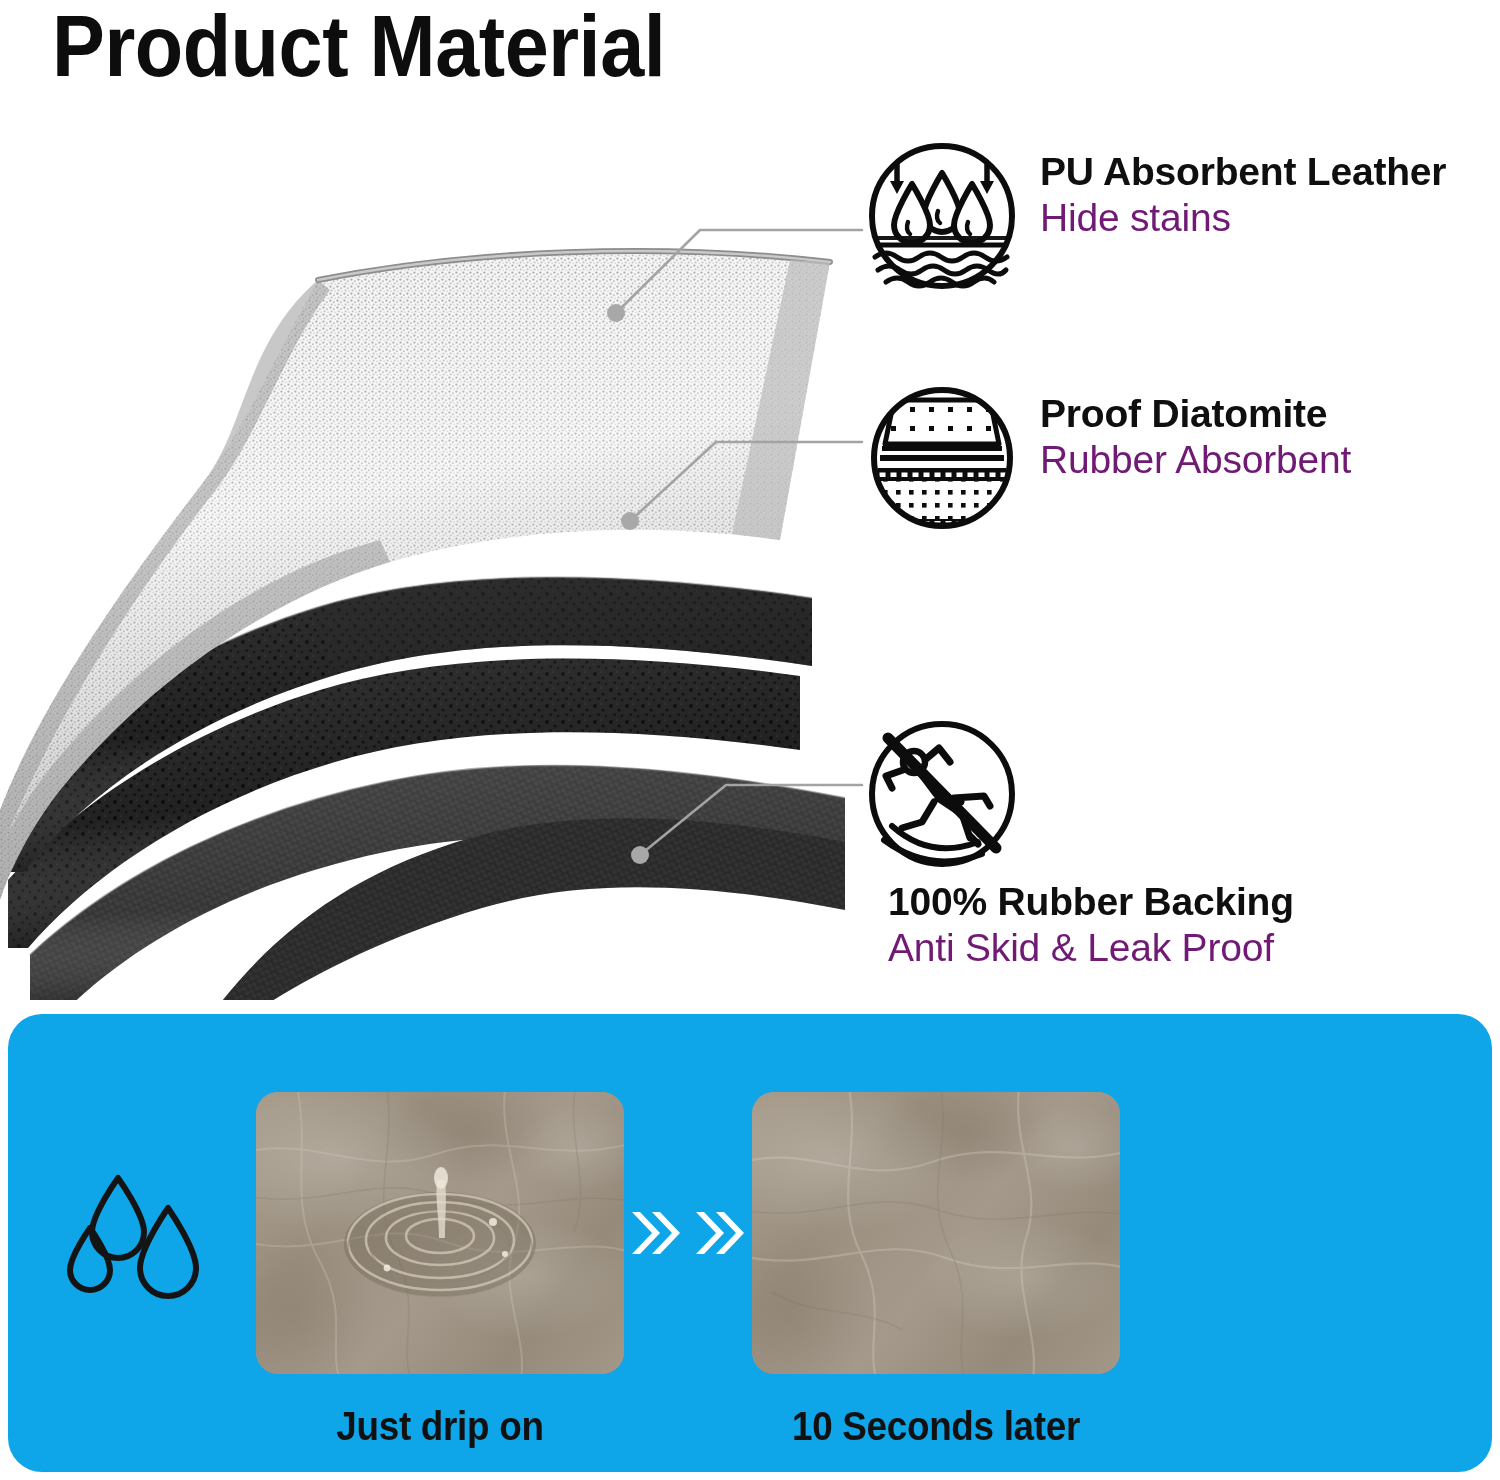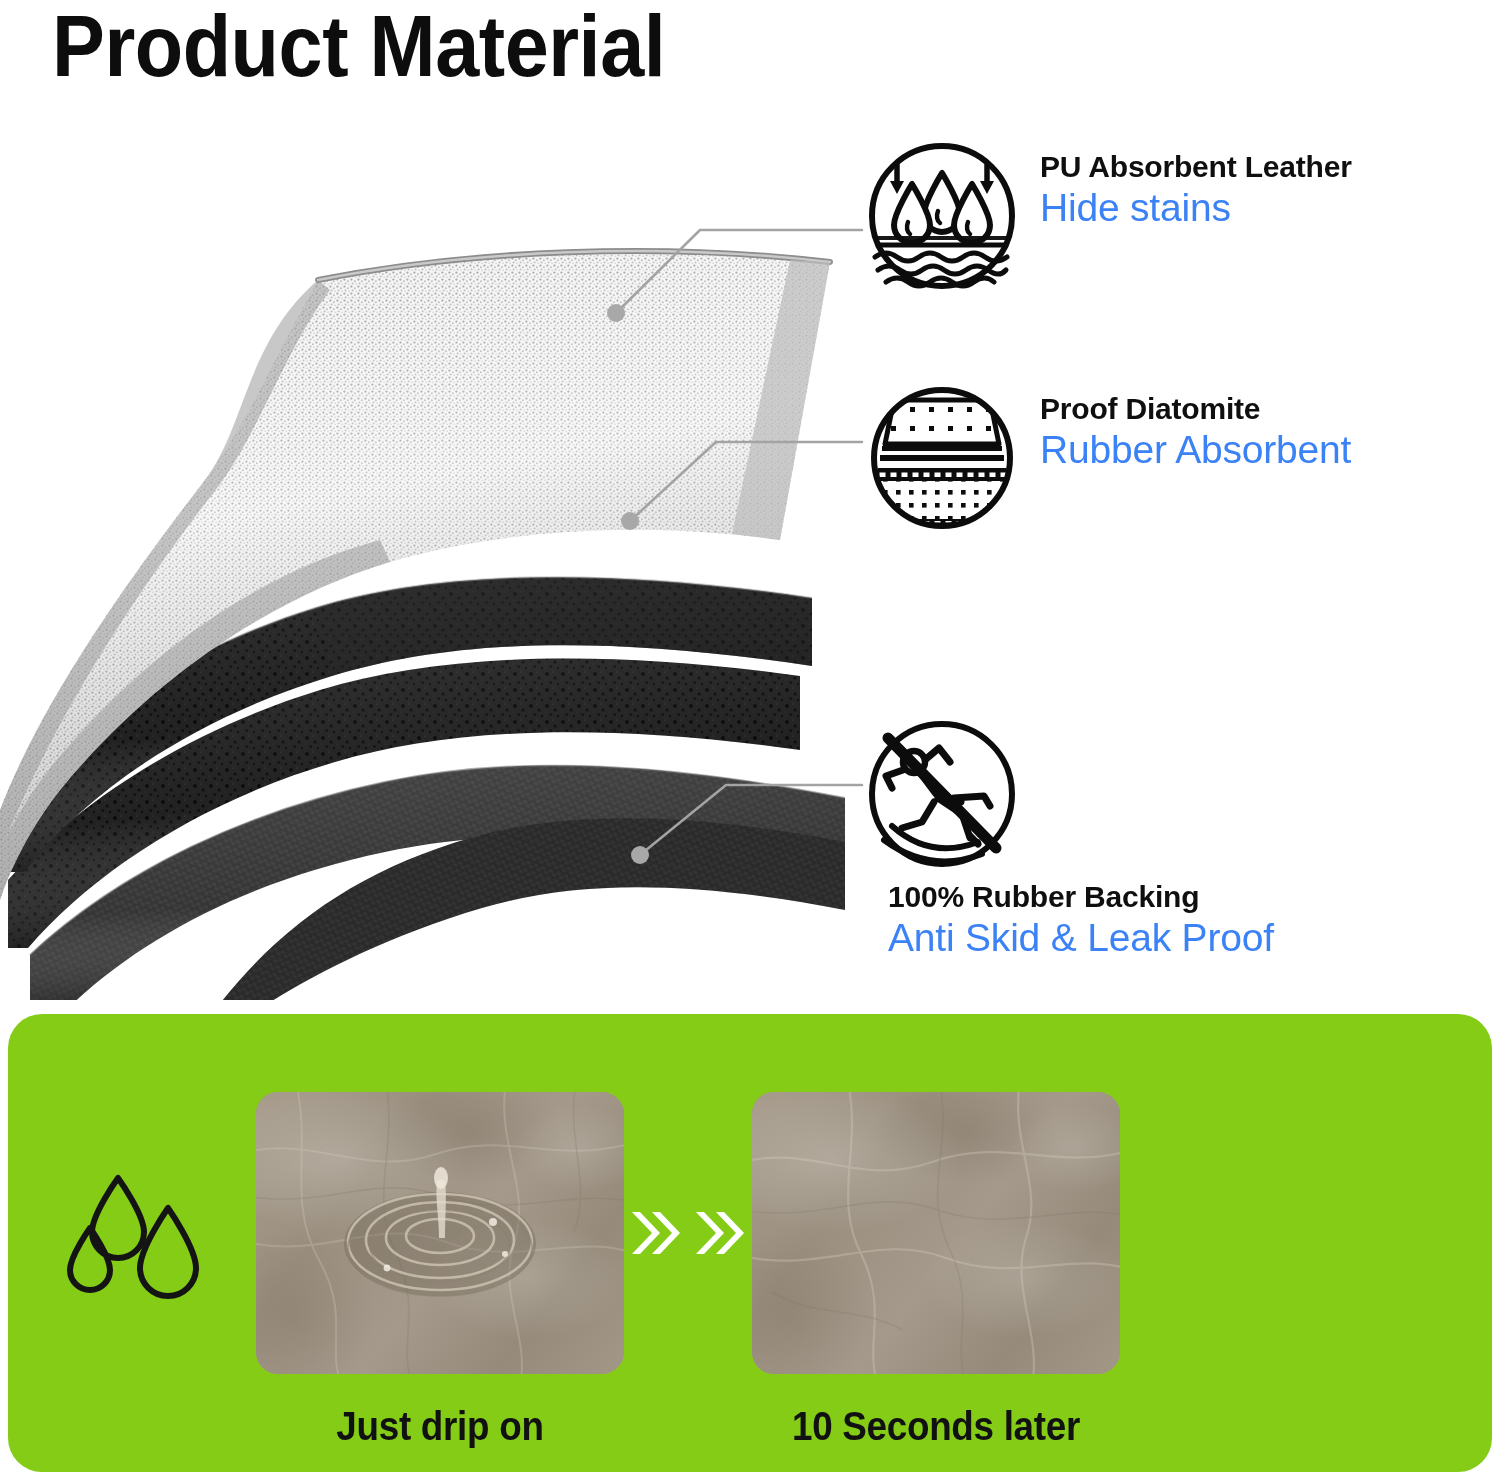--- a/index.html
+++ b/index.html
@@ -39,31 +39,31 @@
     display: flex;
     align-items: flex-start;
   }
   .feature-icon {
     width: 152px; height: 152px;
     flex: 0 0 152px;
   }
   .feature-icon svg { display: block; width: 100%; height: 100%; }
   .feature-text { padding-left: 22px; padding-top: 10px; }
   .feature-title {
-    font-size: 30px;
+    font-size: 39px;
     font-weight: 700;
     color: #0f0f0f;
     line-height: 1.12;
     white-space: nowrap;
     letter-spacing: -0.2px;
   }
   .feature-sub {
     font-size: 39px;
     font-weight: 400;
-    color: #3b82f6;
+    color: #701a75;
     line-height: 1.22;
     white-space: nowrap;
     letter-spacing: -0.2px;
   }
 
   #feature-pu       { left: 866px; top: 140px; }
   #feature-diatom   { left: 866px; top: 382px; }
   #feature-rubber   { left: 866px; top: 718px; flex-direction: column; }
 
   
@@ -73,21 +73,21 @@
     width: 1500px; height: 1000px;
     pointer-events: none;
   }
   .leaders svg { display: block; width: 100%; height: 100%; }
 
   
   .demo-panel {
     position: absolute;
     left: 8px; top: 1014px;
     width: 1484px; height: 458px;
-    background: #84cc16;
+    background: #0ea5e9;
     border-radius: 34px;
   }
   .demo-drops {
     position: absolute;
     left: 48px; top: 152px;
     width: 170px; height: 150px;
   }
   .demo-drops svg { display: block; width: 100%; height: 100%; }
 
   .demo-tiles {

